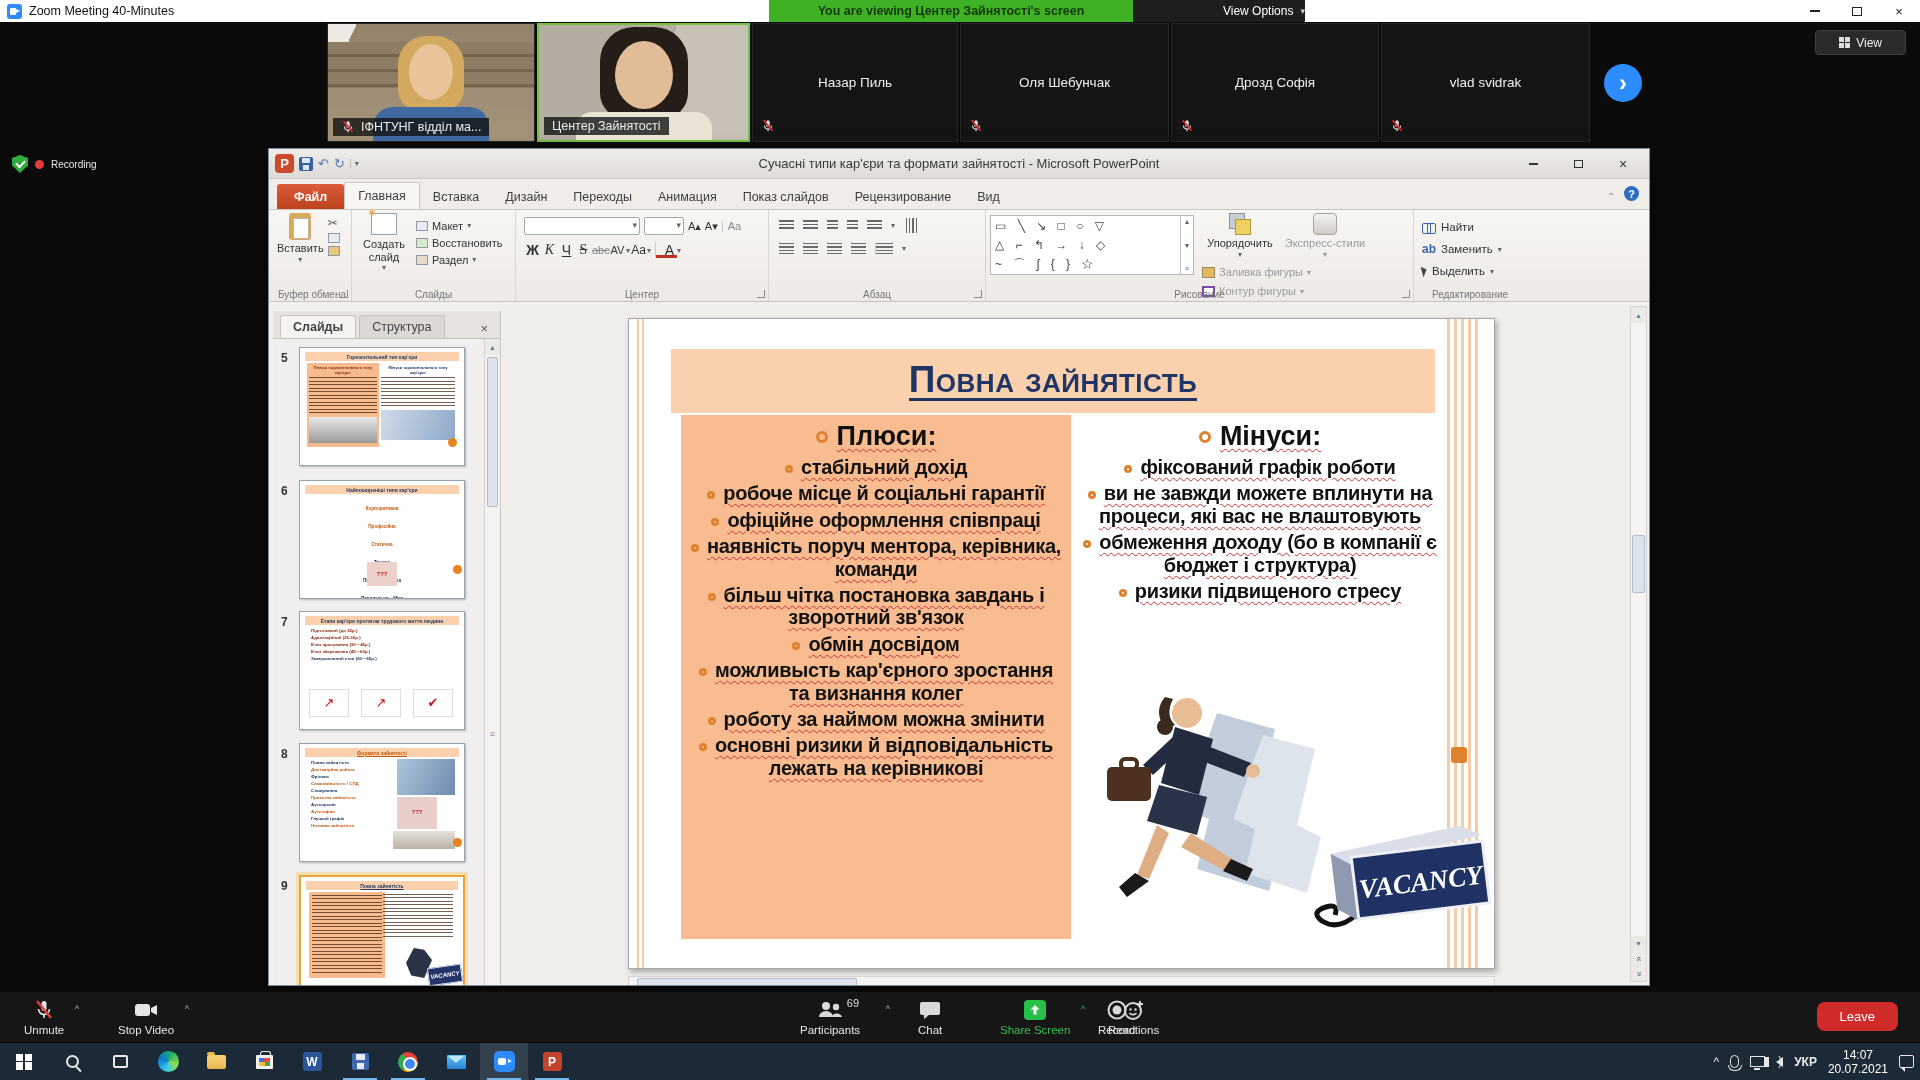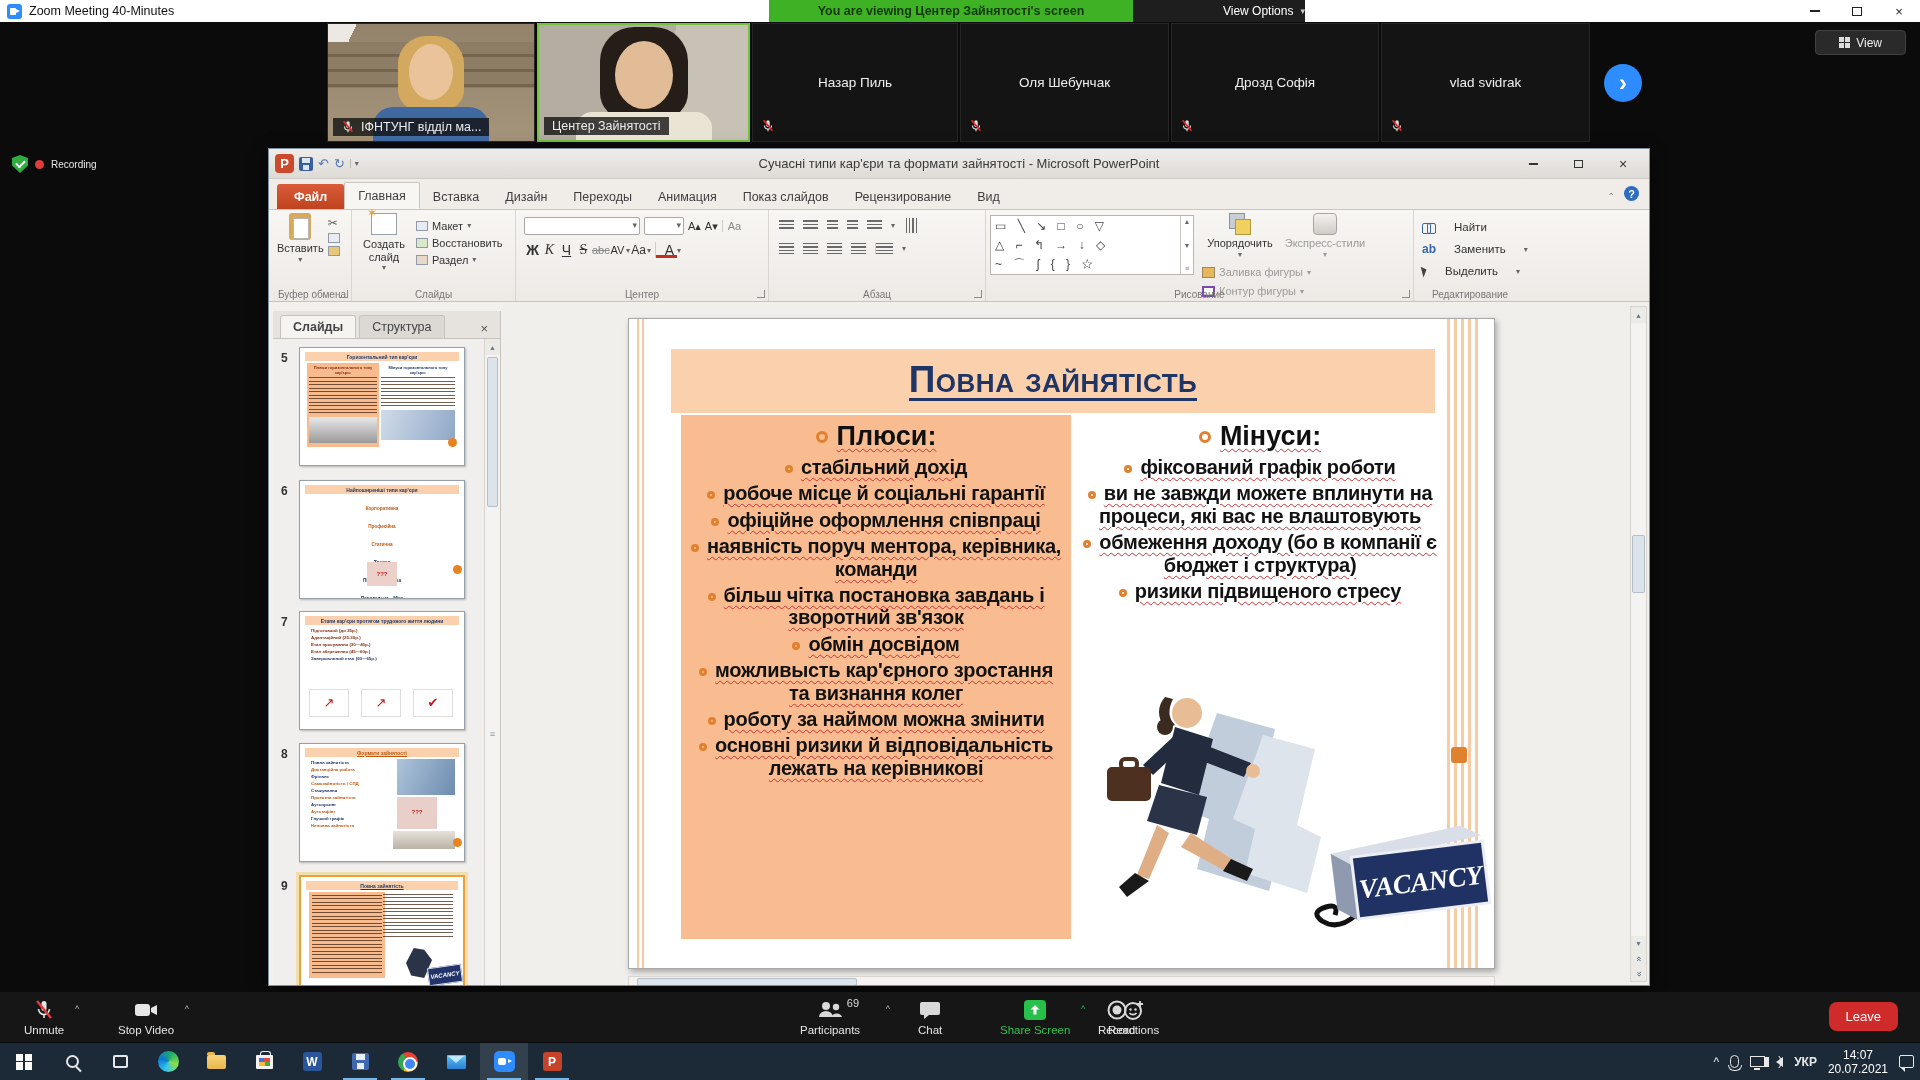--- a/index.html
+++ b/index.html
@@ -83,21 +83,21 @@
 .sq{width:12px;height:10px;border:1px solid #8f9aa6;background:#e8ecf2;flex:0 0 auto}
 .combo{width:116px;height:18px;background:#fff;border:1px solid #a8a8a8;border-radius:2px;position:relative}
 .combo.small{width:40px}
 .combo::after{content:"▾";position:absolute;right:2px;top:2px;font-size:9px;color:#666}
 .fglyph{font-size:14px;color:#333;width:17px;text-align:center;cursor:pointer}
 .icon-lines{width:15px;height:11px;background:repeating-linear-gradient(180deg,#6a6a6a 0 1.5px,transparent 1.5px 3.5px);flex:0 0 auto}
 .shapesbox{width:204px;height:60px;background:#fff;border:1px solid #b8b4ae;margin:2px 0 0 4px;padding:1px 4px;position:relative;float:left}
 .shrow{font-size:12px;color:#444;letter-spacing:4px;line-height:19px;white-space:nowrap}
 .shscroll{position:absolute;right:0;top:0;bottom:0;width:13px;border-left:1px solid #c8c4bf;display:flex;flex-direction:column;align-items:center;justify-content:space-between;font-size:7px;color:#667;padding:2px 0}
 .gray{color:#9b9b9b}
-.ebtn{display:flex;align-items:center;gap:18px;font-size:11.5px;color:#333;height:18px;cursor:pointer;white-space:nowrap}
+.ebtn{display:flex;align-items:center;gap:5px;font-size:11.5px;color:#333;height:18px;cursor:pointer;white-space:nowrap}
 .binoc{width:14px;height:9px;position:relative}
 .binoc::before,.binoc::after{content:"";position:absolute;top:0;width:7px;height:9px;border:1.5px solid #3a66b0;border-radius:2px}
 .binoc::before{left:0}.binoc::after{right:0}
 .cursor-ic{width:0;height:0;border-left:5px solid #444;border-top:4px solid transparent;border-bottom:7px solid transparent;transform:rotate(-15deg)}
 .fillic{width:13px;height:11px;background:#e8b75c;border:1px solid #9a8a60}
 .outlic{width:13px;height:11px;border:2px solid #7a4ab0;background:#fff}
 .effic{width:13px;height:11px;background:linear-gradient(#ddd,#999);border-radius:2px}
 .ordic{width:22px;height:22px;position:relative;margin-bottom:2px}
 .ordic::before{content:"";position:absolute;left:0;top:0;width:14px;height:14px;background:#c9cdd4;border:1px solid #8b919a}
 .ordic::after{content:"";position:absolute;right:0;bottom:0;width:14px;height:14px;background:#f0d060;border:1px solid #b09a40}
@@ -152,21 +152,21 @@
 .bw-svg{position:absolute;left:438px;top:364px}
 .vac-svg{position:absolute;left:685px;top:498px}
 
 
 .ztb{position:absolute;left:0;right:0;top:992px;height:50px;background:#161616;z-index:40}
 .zbtn{position:absolute;display:flex;flex-direction:column;align-items:center;color:#e6e6e6;font-size:11.5px;gap:3px;cursor:pointer;top:7px}
 .zbtn svg{display:block}
 .car{position:absolute;top:5px;color:#b9b9b9;font-size:9px;cursor:pointer}
 .pcount{position:absolute;top:-2px;right:-16px;color:#ddd;font-size:11px}
 .green{color:#35c04e}
-.leave{position:absolute;right:22px;top:10px;background:#d02b2b;color:#fff;font-size:13px;padding:7px 17px;border-radius:8px;cursor:pointer}
+.leave{position:absolute;right:22px;top:10px;background:#d02b2b;color:#fff;font-size:13px;padding:7px 23px;border-radius:8px;cursor:pointer}
 
 
 .tb{position:absolute;left:0;top:1043px;width:100%;height:37px;background:#1c2a38;display:flex;align-items:center;z-index:50}
 .slot{width:48px;height:37px;display:flex;align-items:center;justify-content:center;position:relative;cursor:pointer}
 .slot.open::after{content:"";position:absolute;bottom:0;left:7px;right:7px;height:2px;background:#76b9e8}
 .slot.zactive{background:#33414f}
 .tstart{width:16px;height:16px;display:grid;grid-template-columns:1fr 1fr;gap:1.5px}
 .tstart i{background:#fff}
 .tsearch{width:13px;height:13px;border:2px solid #e8e8e8;border-radius:50%;position:relative}
 .tsearch::after{content:"";position:absolute;right:-5px;bottom:-4px;width:7px;height:2px;background:#e8e8e8;transform:rotate(45deg)}

